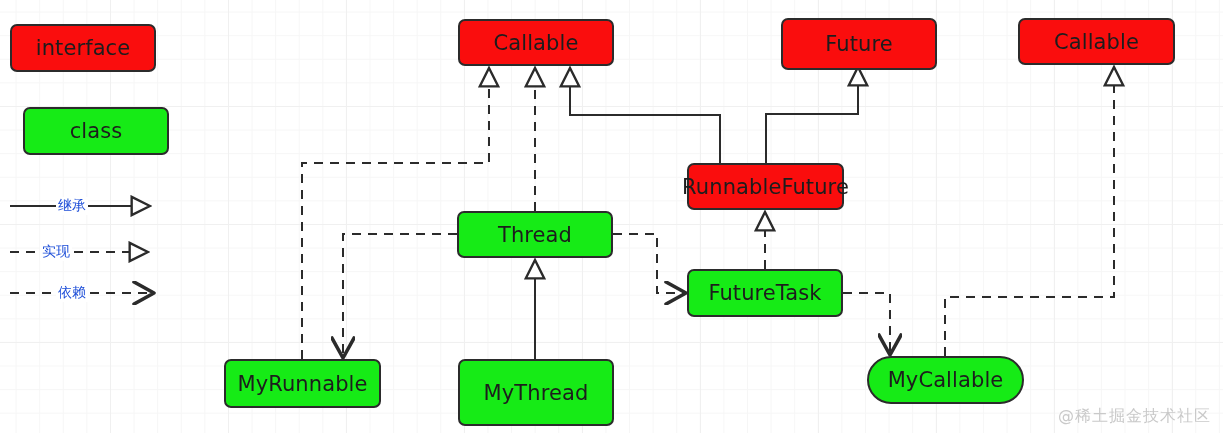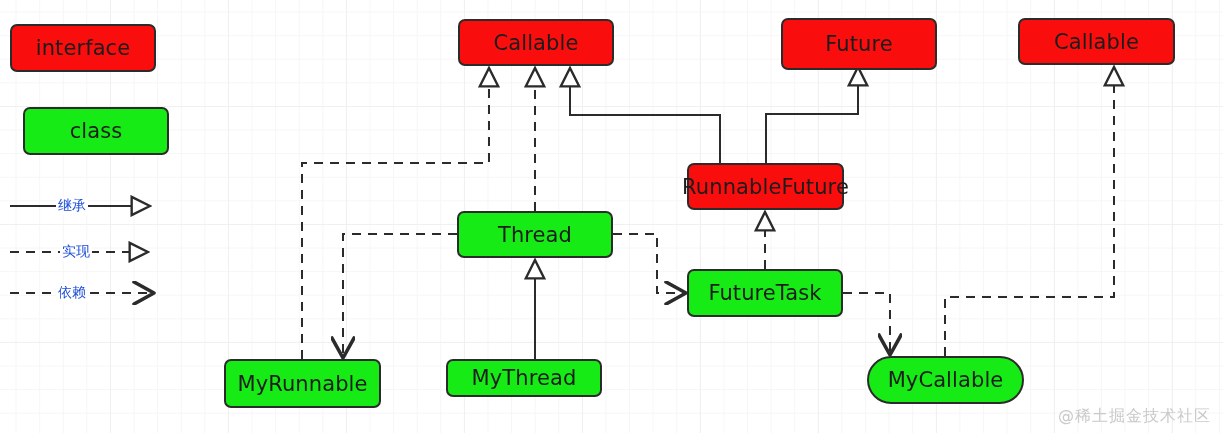--- a/index.html
+++ b/index.html
@@ -116,21 +116,21 @@
 
   <div class="uml-box iface" style="left:10px; top:24px; width:146px; height:48px;">
     <span>interface</span>
   </div>
 
   <div class="uml-box cls" style="left:10px; top:107px; width:146px; height:48px;margin-left:13px;">
     <span>class</span>
   </div>
 
   <span class="legend-label" style="left:56px; top:197px;">继承</span>
-  <span class="legend-label" style="left:60px; top:243px;">实现</span>
+  <span class="legend-label" style="left:40px; top:243px;">实现</span>
   <span class="legend-label" style="left:56px; top:284px;">依赖</span>
 
   <div class="uml-box iface" style="left:458px; top:19px; width:156px; height:47px;">
     <span>Callable</span>
   </div>
 
   <div class="uml-box iface" style="left:781px; top:18px; width:156px; height:52px;">
     <span>Future</span>
   </div>
 
@@ -147,21 +147,21 @@
   </div>
 
   <div class="uml-box cls" style="left:687px; top:269px; width:156px; height:48px;">
     <span>FutureTask</span>
   </div>
 
   <div class="uml-box cls" style="left:224px; top:359px; width:157px; height:49px;">
     <span>MyRunnable</span>
   </div>
 
-  <div class="uml-box cls" style="left:446px; top:359px; width:156px; height:38px;">
+  <div class="uml-box cls" style="left:458px; top:359px; width:156px; height:67px;">
     <span>MyThread</span>
   </div>
 
   <div class="uml-box cls" style="left:867px; top:356px; width:157px; height:48px;border-radius:24px;">
     <span>MyCallable</span>
   </div>
 
   <div id="watermark">@稀土掘金技术社区</div>
 
 </div>

